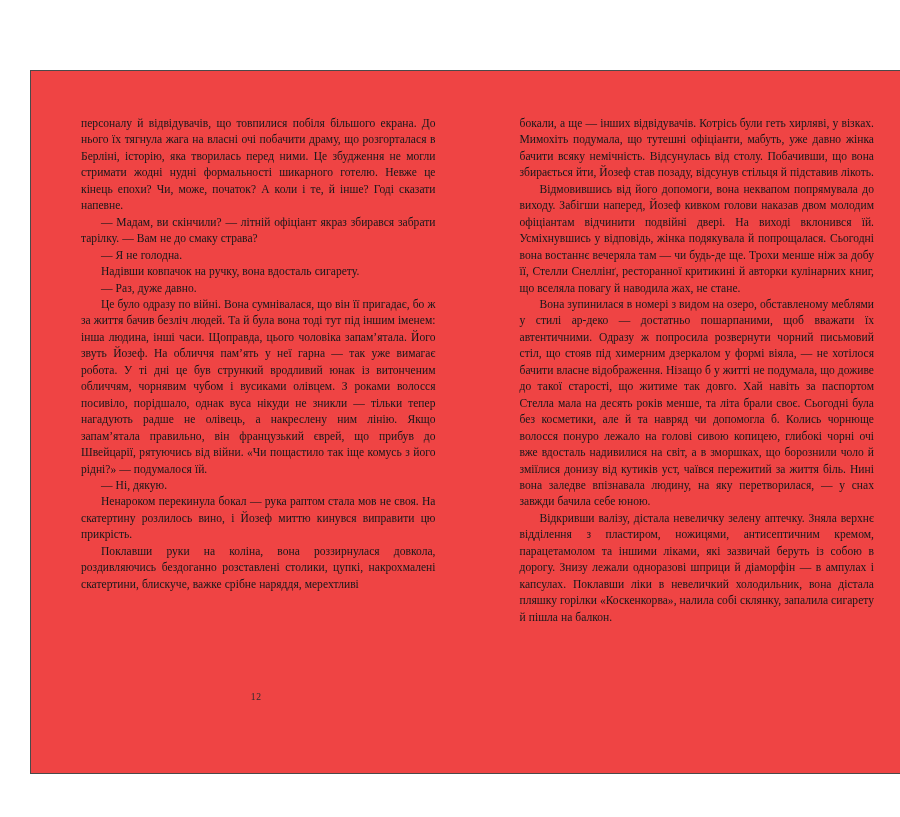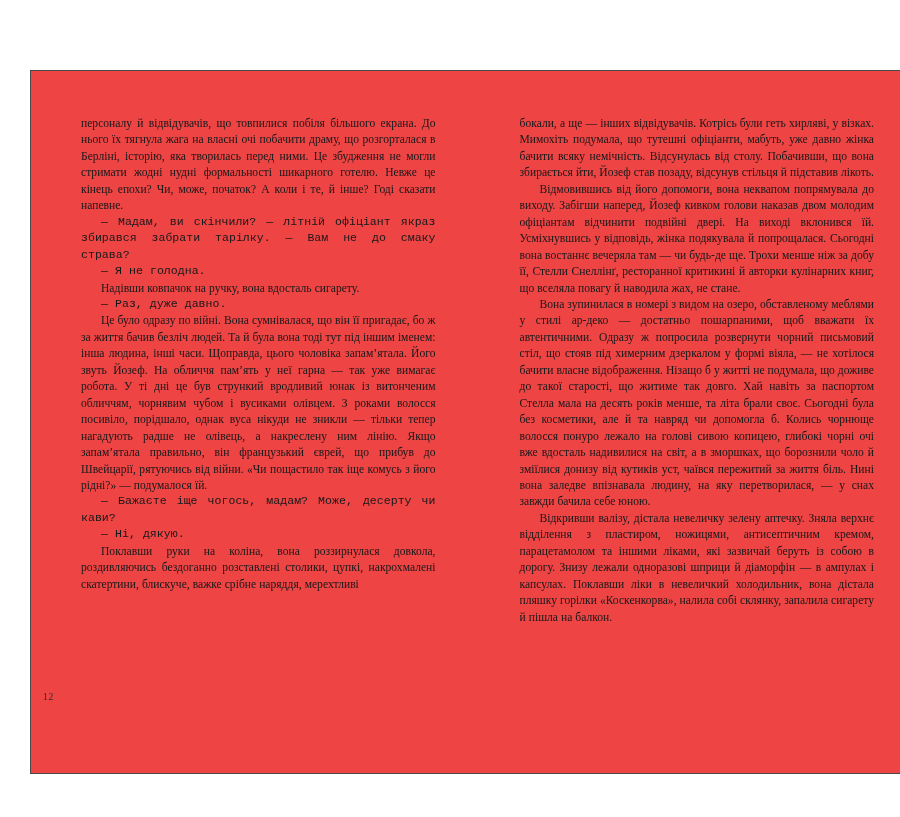--- a/index.html
+++ b/index.html
@@ -56,27 +56,28 @@
     -webkit-hyphens: none;
     letter-spacing: 0.02px;
     word-spacing: 0.1px;
   }
 
   .para {
     margin: 0;
     text-indent: 20px;
   }
   .para.no-indent { text-indent: 0; }
-  .para.dialogue  { text-indent: 20px; font-family: Liberation Mono, monospace; }
+  .para.dialogue  { text-indent: 20px; }
 
   .folio {
     position: absolute;
-    left: 12px;
+    left: 4px;
     width: 100%;
     top: 620px;
+    text-align: center;
     font-size: 9.6px;
     letter-spacing: 0.6px;
     color: #2a2c2e;
   }
   .page-left  .folio { padding-right: 12px; }
   .page-right .folio { padding-left: 4px; }
 
   
   .mat-top, .mat-bottom { position: absolute; left: 0; width: 900px; background: #fff; }
   .mat-top    { top: 0;   height: 70px; }
@@ -92,22 +93,22 @@
   <div id="spread-inner">
 
     <div class="book-page page-left">
       <div class="text-block">
         <p class="para no-indent">персоналу й відвідувачів, що товпилися побіля більшого екрана. До нього їх тягнула жага на власні очі побачити драму, що розгорталася в Берліні, історію, яка творилась перед ними. Це збудження не могли стримати жодні нудні формальності шикарного готелю. Невже це кінець епохи? Чи, може, початок? А коли і те, й інше? Годі сказати напевне.</p>
         <p class="para dialogue">— Мадам, ви скінчили? — літній офіціант якраз збирався забрати тарілку. — Вам не до смаку страва?</p>
         <p class="para dialogue">— Я не голодна.</p>
         <p class="para">Надівши ковпачок на ручку, вона вдосталь сигарету.</p>
         <p class="para dialogue">— Раз, дуже давно.</p>
         <p class="para">Це було одразу по війні. Вона сумнівалася, що він її пригадає, бо ж за життя бачив безліч людей. Та й була вона тоді тут під іншим іменем: інша людина, інші часи. Щоправда, цього чоловіка запам’ятала. Його звуть Йозеф. На обличчя пам’ять у неї гарна — так уже вимагає робота. У ті дні це був стрункий вродливий юнак із витонченим обличчям, чорнявим чубом і вусиками олівцем. З роками волосся посивіло, порідшало, однак вуса нікуди не зникли — тільки тепер нагадують радше не олівець, а накреслену ним лінію. Якщо запам’ятала правильно, він французький єврей, що прибув до Швейцарії, рятуючись від війни. «Чи пощастило так іще комусь з його рідні?» — подумалося їй.</p>
-        <p class="para dialogue">— Бажаєте іще чогось, мадам? Може, десерту чи кави?</p>
         <p class="para dialogue">— Ні, дякую.</p>
+        <p class="para">Ненароком перекинула бокал — рука раптом стала мов не своя. На скатертину розлилось вино, і Йозеф миттю кинувся виправити цю прикрість.</p>
         <p class="para">Поклавши руки на коліна, вона роззирнулася довкола, роздивляючись бездоганно розставлені столики, цупкі, накрохмалені скатертини, блискуче, важке срібне наряддя, мерехтливі</p>
       </div>
       <div class="folio">12</div>
     </div>
 
     <div class="book-page page-right">
       <div class="text-block">
         <p class="para no-indent">бокали, а ще — інших відвідувачів. Котрісь були геть хирляві, у візках. Мимохіть подумала, що тутешні офіціанти, мабуть, уже давно жінка бачити всяку немічність. Відсунулась від столу. Побачивши, що вона збирається йти, Йозеф став позаду, відсунув стільця й підставив лікоть.</p>
         <p class="para">Відмовившись від його допомоги, вона неквапом попрямувала до виходу. Забігши наперед, Йозеф кивком голови наказав двом молодим офіціантам відчинити подвійні двері. На виході вклонився їй. Усміхнувшись у відповідь, жінка подякувала й попрощалася. Сьогодні вона востаннє вечеряла там — чи будь-де ще. Трохи менше ніж за добу її, Стелли Снеллінґ, ресторанної критикині й авторки кулінарних книг, що вселяла повагу й наводила жах, не стане.</p>
         <p class="para">Вона зупинилася в номері з видом на озеро, обставленому меблями у стилі ар-деко — достатньо пошарпаними, щоб вважати їх автентичними. Одразу ж попросила розвернути чорний письмовий стіл, що стояв під химерним дзеркалом у формі віяла, — не хотілося бачити власне відображення. Нізащо б у житті не подумала, що доживе до такої старості, що житиме так довго. Хай навіть за паспортом Стелла мала на десять років менше, та літа брали своє. Сьогодні була без косметики, але й та навряд чи допомогла б. Колись чорнюще волосся понуро лежало на голові сивою копицею, глибокі чорні очі вже вдосталь надивилися на світ, а в зморшках, що борознили чоло й зміїлися донизу від кутиків уст, чаївся пережитий за життя біль. Нині вона заледве впізнавала людину, на яку перетворилася, — у снах завжди бачила себе юною.</p>

